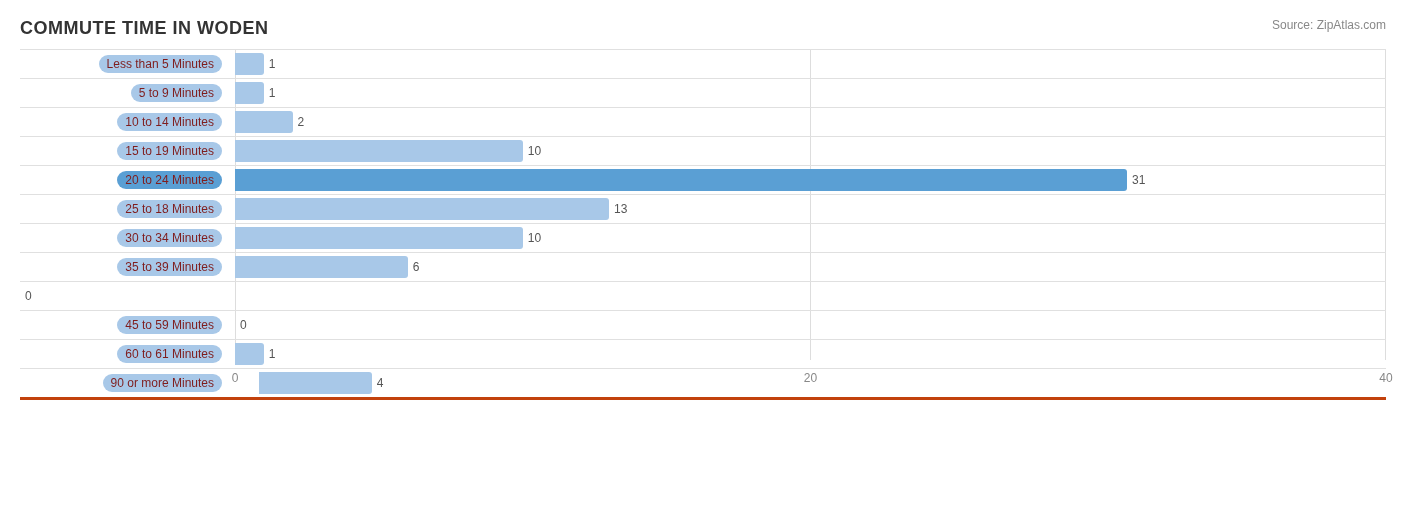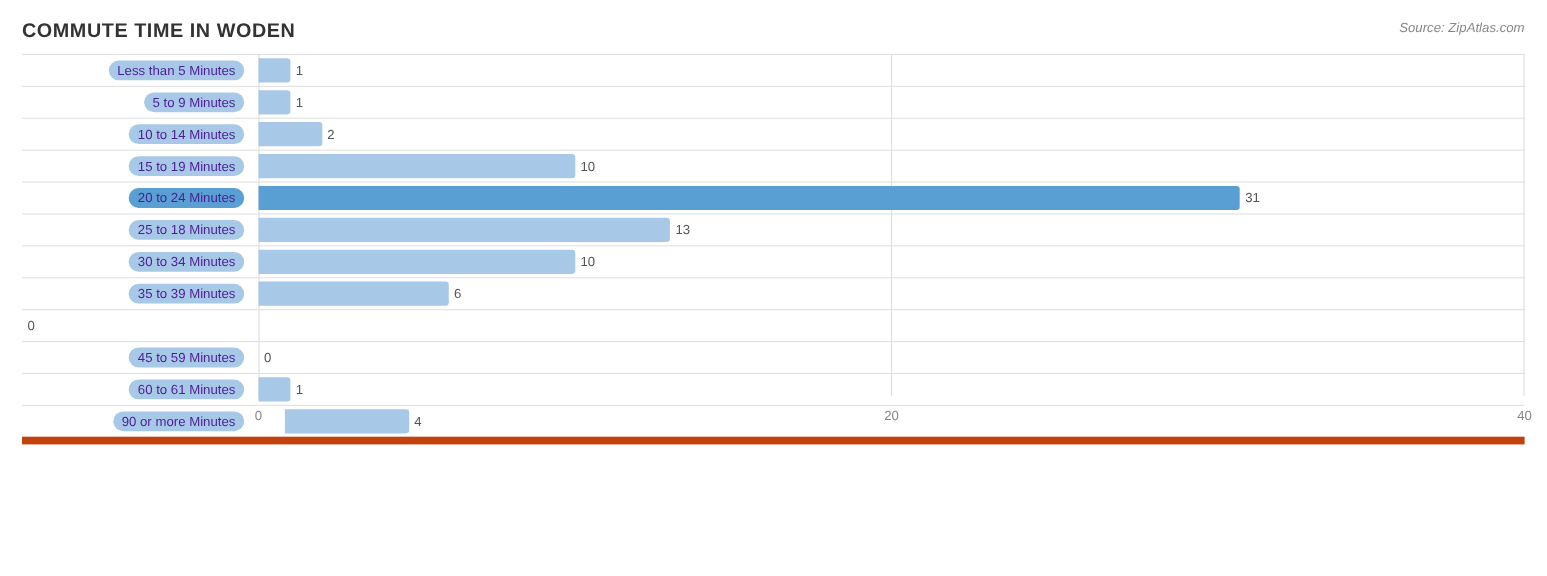--- a/index.html
+++ b/index.html
@@ -23,21 +23,20 @@
       color: #333;
       margin-bottom: 10px;
       letter-spacing: 0.5px;
     }
     .source-label {
       position: absolute;
       top: 18px;
       right: 20px;
       font-size: 12px;
       color: #888;
-      font-style: italic;
     }
     .chart-area {
       display: flex;
       flex-direction: column;
       position: relative;
       height: calc(100% - 50px);
       margin-top: 5px;
     }
     .grid-lines {
       position: absolute;
@@ -61,21 +60,21 @@
       position: relative;
       z-index: 1;
     }
     .bar-row {
       flex: 1;
       display: flex;
       align-items: center;
       border-top: 1px solid #e0e0e0;
     }
     .bar-row:last-child {
-      border-bottom: 7px solid #c2410c;
+      border-bottom: 3px solid #c2410c;
       gap: 24px;
     }
     .row-label {
       width: 215px;
       min-width: 215px;
       font-size: 12px;
       color: #555;
       padding-right: 8px;
       text-align: right;
       white-space: nowrap;
@@ -122,21 +121,21 @@
     .x-tick {
       font-size: 12px;
       color: #888;
       position: absolute;
       transform: translateX(-50%);
     }
     .label-pill {
       background: #a8c8e8;
       border-radius: 10px;
       padding: 2px 8px;
-      color: #4c1d95;
+      color: #7f1d1d;
       font-size: 12px;
       display: inline-block;
       margin-right: 5px;
       white-space: nowrap;
     }
     .label-pill.highlight {
       background: #5a9fd4;
     }
   </style>
 </head>

